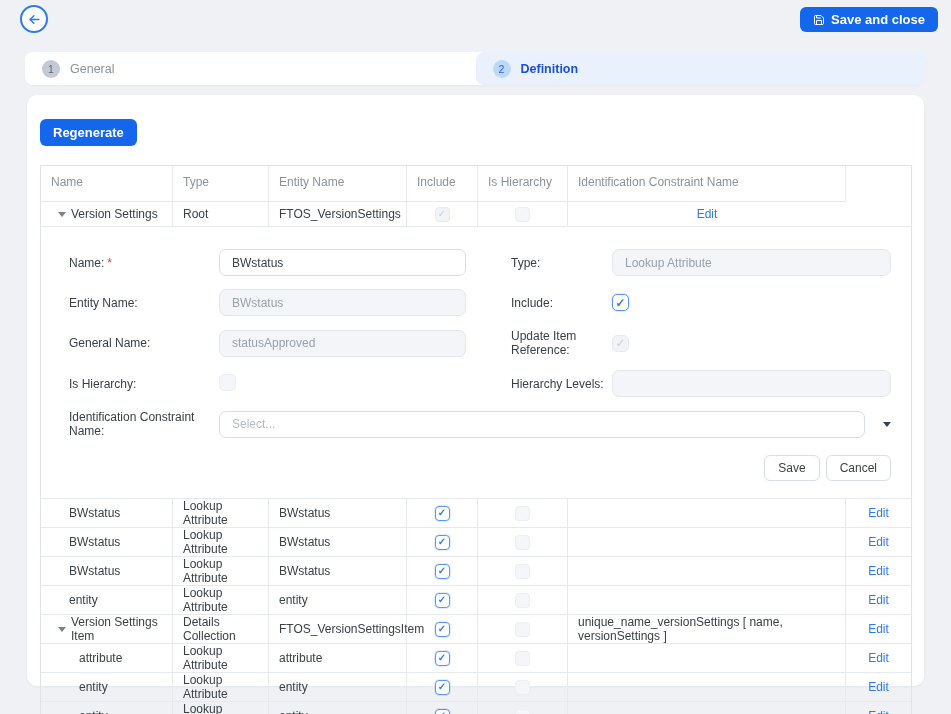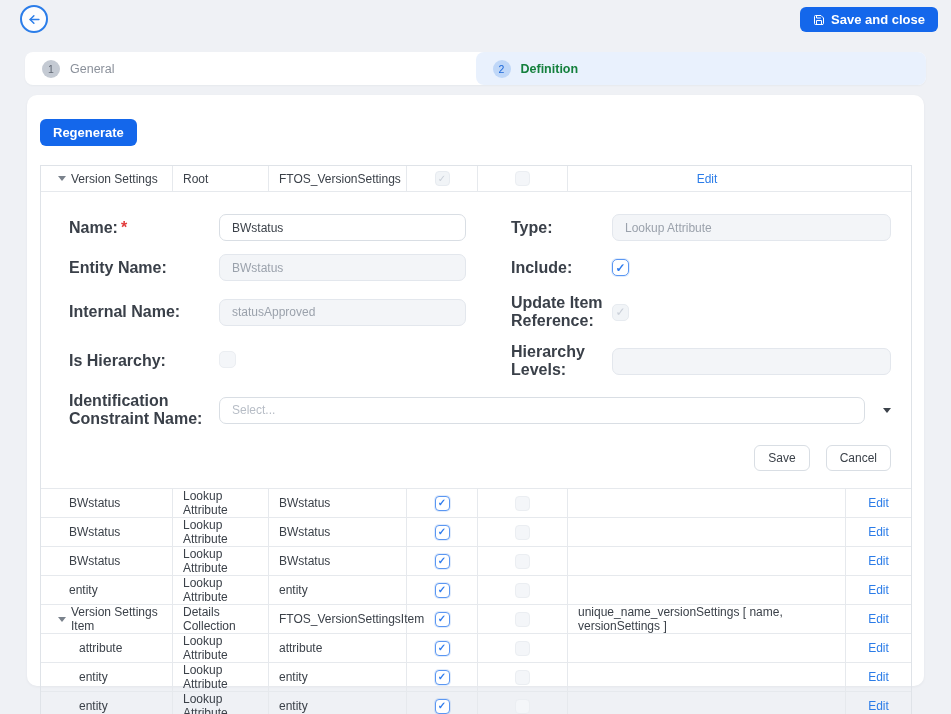--- a/index.html
+++ b/index.html
@@ -32,21 +32,21 @@
   }
   .step { flex:1; display:flex; align-items:center; gap:10px; padding-left:17px; border-radius:8px; cursor:pointer; }
   .step .badge {
     width:18px; height:18px; border-radius:50%; font-size:10.5px;
     display:flex; align-items:center; justify-content:center;
   }
   .step-general .badge { background:#c4cad3; color:#5f6672; }
   .step-general .step-label { color:#8b919b; font-size:12.5px; }
   .step-definition { background:#e9f1fd; }
   .step-definition .badge { background:#bfd7f8; color:#1a66d9; }
-  .step-definition .step-label { color:#15803d; font-size:12.5px; font-weight:700; }
+  .step-definition .step-label { color:#1d4ed8; font-size:12.5px; font-weight:700; }
   
   .card {
     margin:10px 27px 0; height:591px; background:#fff; border-radius:10px;
     padding:24px 13px 0; box-shadow:0 1px 3px rgba(30,40,60,.05);
   }
   
   .dtable { margin-top:19px; width:872px; border:1px solid #dfe3e8; font-size:12px; }
   .trow { display:grid; grid-template-columns:132px 96px 138px 71px 90px 278px 1fr; }
   .td { padding:0 10px; display:flex; align-items:center; border-right:1px solid #e6e9ed; min-height:22px; }
   .td:last-child { border-right:none; justify-content:center;text-align:right; }
@@ -62,32 +62,32 @@
   .cb { width:15px; height:15px; border-radius:4px; display:inline-flex; align-items:center; justify-content:center; font-size:10px; line-height:1; }
   .cb-lg { width:17px; height:17px; font-size:12px; border-radius:5px; }
   .cb[data-state="checked"] { background:#fff; border:1.5px solid #5b97f2; color:#2f7bed; box-shadow:0 0 0 1px rgba(90,150,240,.18); cursor:pointer; }
   .cb[data-state="checked"]::after { content:"✓"; font-weight:700; }
   .cb[data-state="checked-disabled"] { background:#f1f4f7; border:1px solid #e7ebf0; color:#c9cfd8; }
   .cb[data-state="checked-disabled"]::after { content:"✓"; }
   .cb[data-state="unchecked-disabled"] { background:#f4f6f9; border:1px solid #ebeef2; }
   
   .edit-form { padding:22px 22px 17px 28px; border-top:1px solid #e6e9ed; }
   .form-grid { display:grid; grid-template-columns:150px 247px 45px 101px 279px; row-gap:13px; align-items:center; }
-  .flabel { font-size:16px; font-weight:700; color:#3a4049; }
+  .flabel { font-size:12px; font-weight:400; color:#3a4049; }
   .req { color:#e23c3c; margin-left:3px; }
   .finput {
     width:100%; height:27px; border-radius:7px; border:1px solid #d9dee4;
     padding:0 12px; font-family:"Liberation Sans",sans-serif; font-size:12px; color:#3b4149; background:#fff;
   }
   .finput.disabled { background:#f3f5f8; color:#9ba2ac; border-color:#e3e7ed; }
   .select-wrap { grid-column:2 / 6; display:flex; align-items:center; gap:18px; }
   .select-box { flex:1; height:27px; border:1px solid #d9dee4; border-radius:7px; background:#fff; display:flex; align-items:center; padding:0 12px; cursor:pointer; }
   .placeholder { color:#b7bdc6; font-size:12px; }
   .select-caret { width:0; height:0; border-left:4px solid transparent; border-right:4px solid transparent; border-top:5px solid #3c424a; cursor:pointer; }
-  .form-buttons { grid-column:1 / 6; display:flex; justify-content:flex-end; gap:16px; padding-top:4px;align-items:center; }
+  .form-buttons { grid-column:1 / 6; display:flex; justify-content:flex-end; gap:6px; padding-top:4px;align-items:center; }
   .btn-secondary {
     height:26px; padding:0 13px; border:1px solid #d9dee4; border-radius:6px;
     background:#fff; font-family:"Liberation Sans",sans-serif; font-size:12px; color:#3b4149; cursor:pointer;
   }
   .btn-regenerate { height:27px; }
 </style>
 </head>
 <body>
 
 <div class="topbar">
@@ -118,20 +118,29 @@
     <span class="badge">2</span>
     <span class="step-label">Definition</span>
   </div>
 </div>
 
 <div class="card">
   <button class="btn-primary btn-regenerate">Regenerate</button>
 
   <div class="dtable">
 
+    <div class="trow thead">
+      <div class="td">Name</div>
+      <div class="td">Type</div>
+      <div class="td">Entity Name</div>
+      <div class="td">Include</div>
+      <div class="td">Is Hierarchy</div>
+      <div class="td">Identification Constraint Name</div>
+      <div class="td"></div>
+    </div>
 
     <div class="trow" style="min-height:25px;">
       <div class="td name-cell pad-caret">
         <span class="caret"></span>
         <span>Version Settings</span>
       </div>
       <div class="td">Root</div>
       <div class="td">FTOS_VersionSettings</div>
       <div class="td" style="justify-content:center;">
           <span class="cb" data-state="checked-disabled"></span>
@@ -152,21 +161,21 @@
         <span></span>
         <label class="flabel">Type:</label>
         <input class="finput disabled" readonly="" value="Lookup Attribute" style="">
 
         <label class="flabel">Entity Name:</label>
         <input class="finput disabled" readonly="" value="BWstatus" style="">
         <span></span>
         <label class="flabel">Include:</label>
         <div><span class="cb cb-lg" data-state="checked"></span></div>
 
-        <label class="flabel">Internal Name:</label>
+        <label class="flabel">General Name:</label>
         <input class="finput disabled" readonly="" value="statusApproved" style="">
         <span></span>
         <label class="flabel">Update Item Reference:</label>
         <div><span class="cb cb-lg" data-state="checked-disabled"></span></div>
 
         <label class="flabel">Is Hierarchy:</label>
         <div><span class="cb cb-lg" data-state="unchecked-disabled"></span></div>
         <span></span>
         <label class="flabel">Hierarchy Levels:</label>
         <input class="finput disabled" readonly="" value="" style="">

